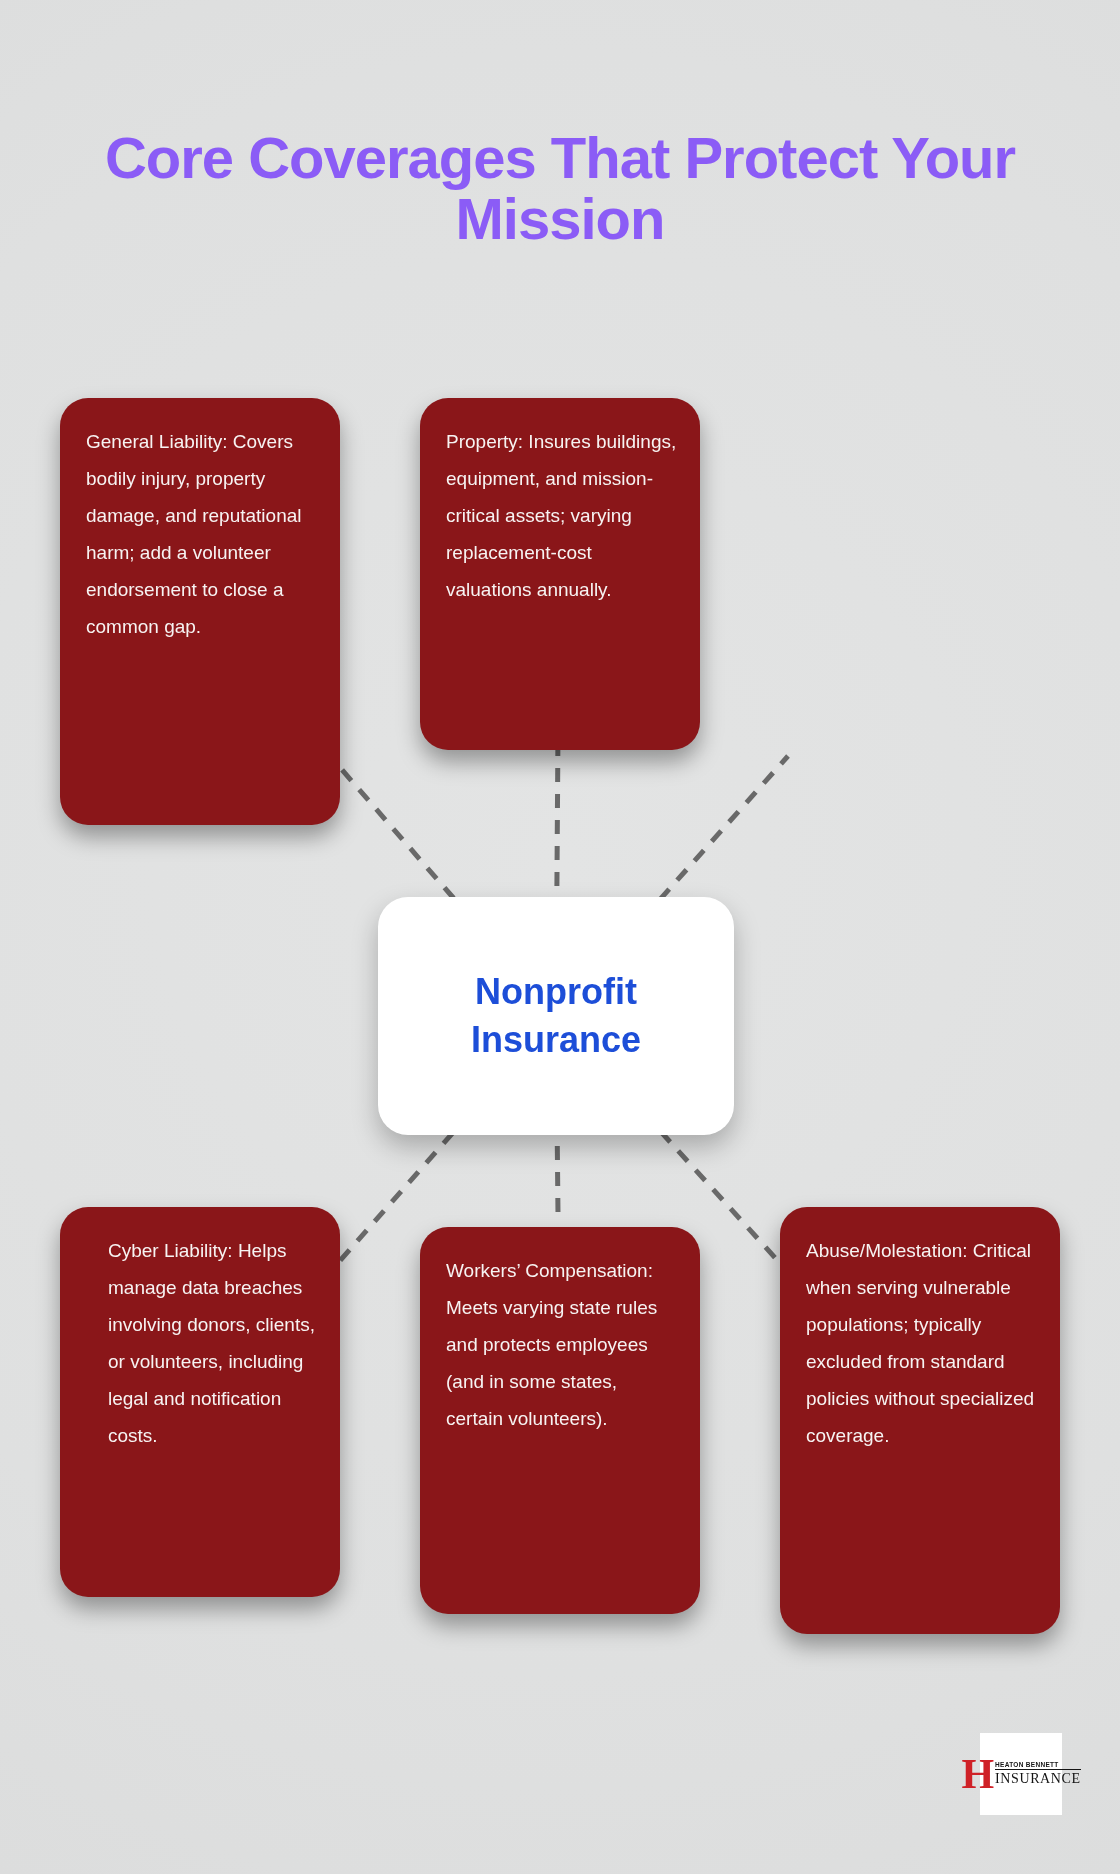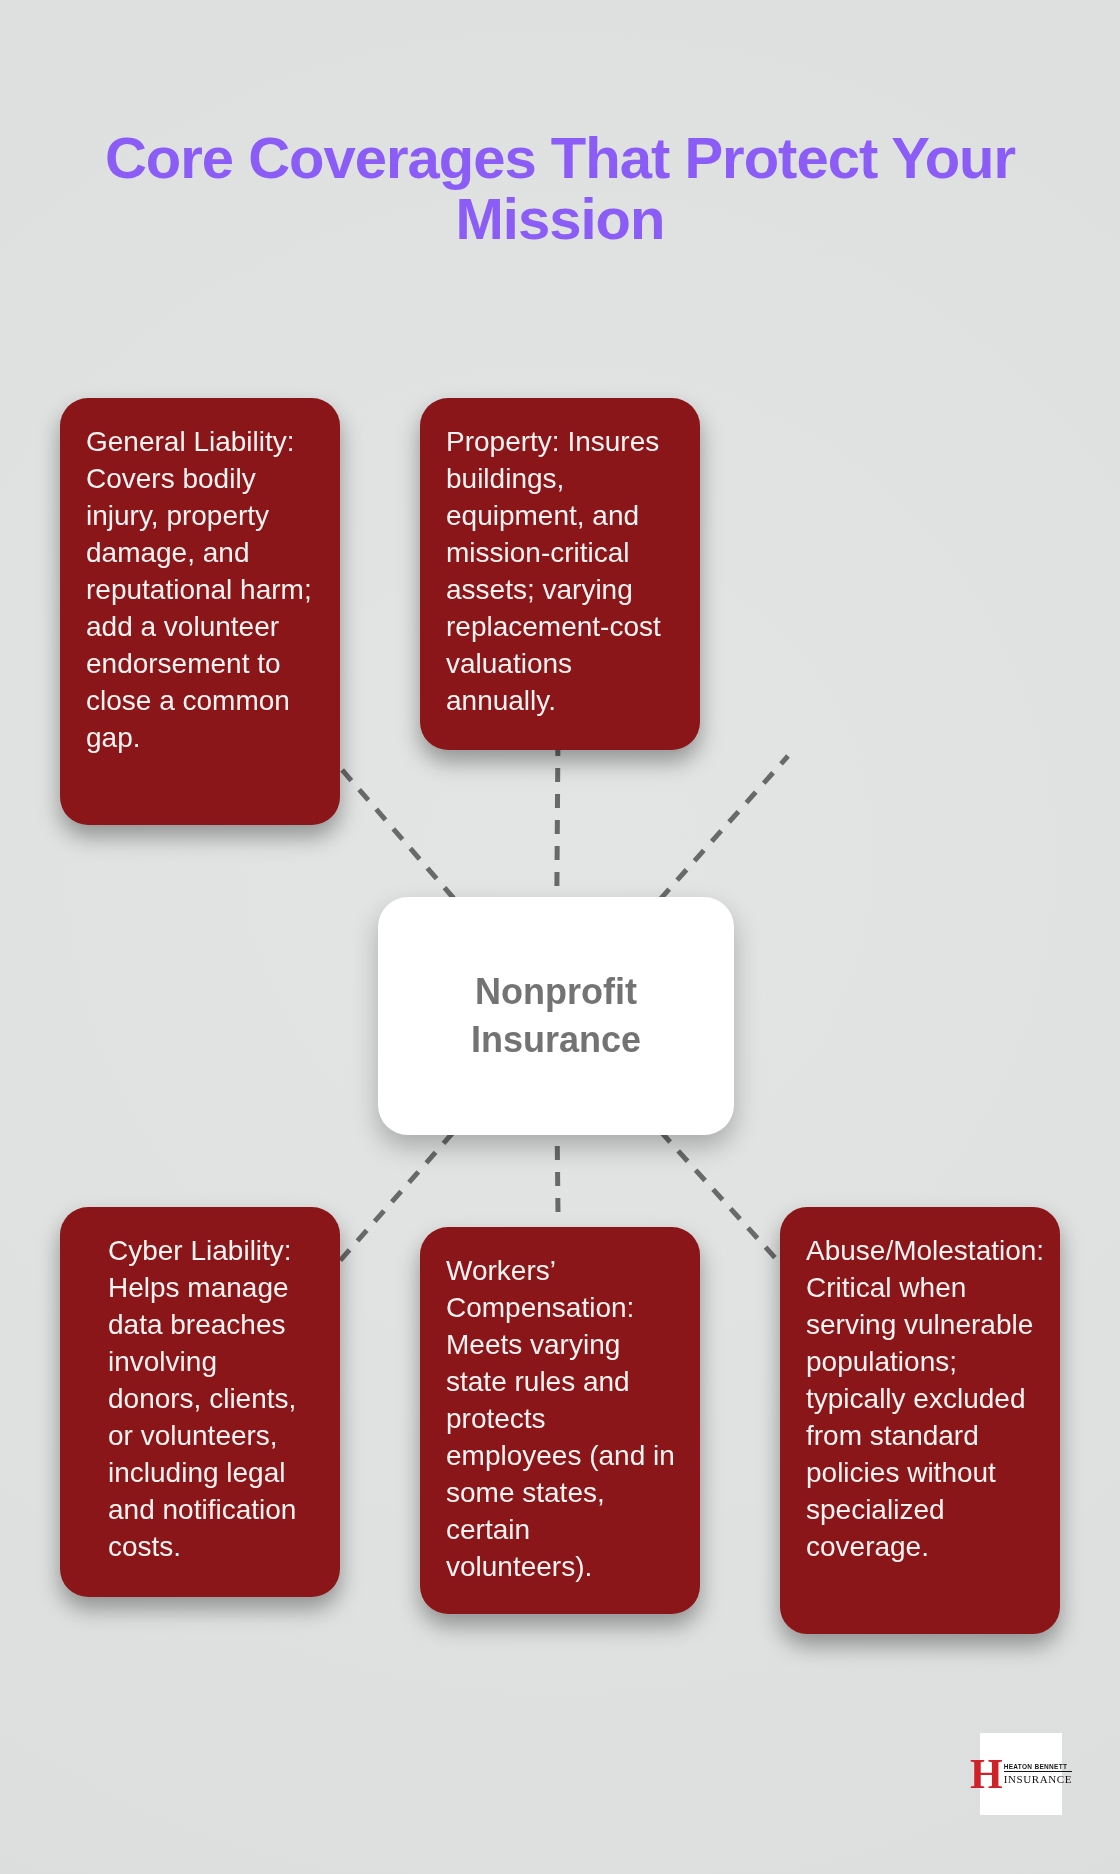--- a/index.html
+++ b/index.html
@@ -21,41 +21,41 @@
 
   .connectors{position:absolute;left:0;top:0;z-index:1;}
 
   .coverage-box{
     position:absolute;width:280px;box-sizing:border-box;
     background:#8a1619;
     border-radius:28px;
     box-shadow:0 12px 22px rgba(0,0,0,.35);
     padding:25px 22px 27px 26px;
     color:#f7f3f2;
-    font-size:28px;line-height:37px;
+    font-size:19px;line-height:37px;
     z-index:2;
   }
   .box-1{left:60px;top:398px;min-height:427px;}
   .box-2{left:420px;top:398px;min-height:352px;}
   .box-3{left:780px;top:398px;min-height:427px;}
   .box-4{left:60px;top:1207px;min-height:390px;padding-left:48px;}
   .box-5{left:420px;top:1207px;min-height:387px;margin-top:20px;}
   .box-6{left:780px;top:1207px;min-height:427px;border-radius:27px;}
 
   .center-node{
     position:absolute;left:378px;top:897px;width:356px;height:238px;
     background:#ffffff;border-radius:30px;
     box-shadow:0 12px 26px rgba(0,0,0,.25);
     display:flex;align-items:center;justify-content:center;
     z-index:3;
   }
   .center-node .label{
     width:250px;text-align:center;
     font-size:36px;line-height:48px;font-weight:800;
-    color:#737373;
+    color:#1d4ed8;
   }
 
   .logo{
     position:absolute;left:980px;top:1733px;width:82px;height:82px;
     background:#ffffff;
     display:flex;align-items:center;justify-content:center;
     z-index:2;
   }
   .logo-inner{display:flex;align-items:center;}
   .logo-h{
@@ -65,21 +65,21 @@
   }
   .logo-text{margin-left:1px;}
   .logo-line1{
     font-size:6.5px;font-weight:700;letter-spacing:.3px;
     color:#141414;
     border-bottom:1.5px solid #141414;
     padding-bottom:1.5px;margin-bottom:1px;white-space:nowrap;
   }
   .logo-line2{
     font-family:"Liberation Serif", serif;
-    font-size:11px;letter-spacing:.6px;
+    font-size:14px;letter-spacing:.6px;
     color:#141414;white-space:nowrap;
   }
 </style>
 </head>
 <body>
 
 <div class="canvas">
 
   <h1 class="title">Core Coverages That Protect Your Mission</h1>
 

